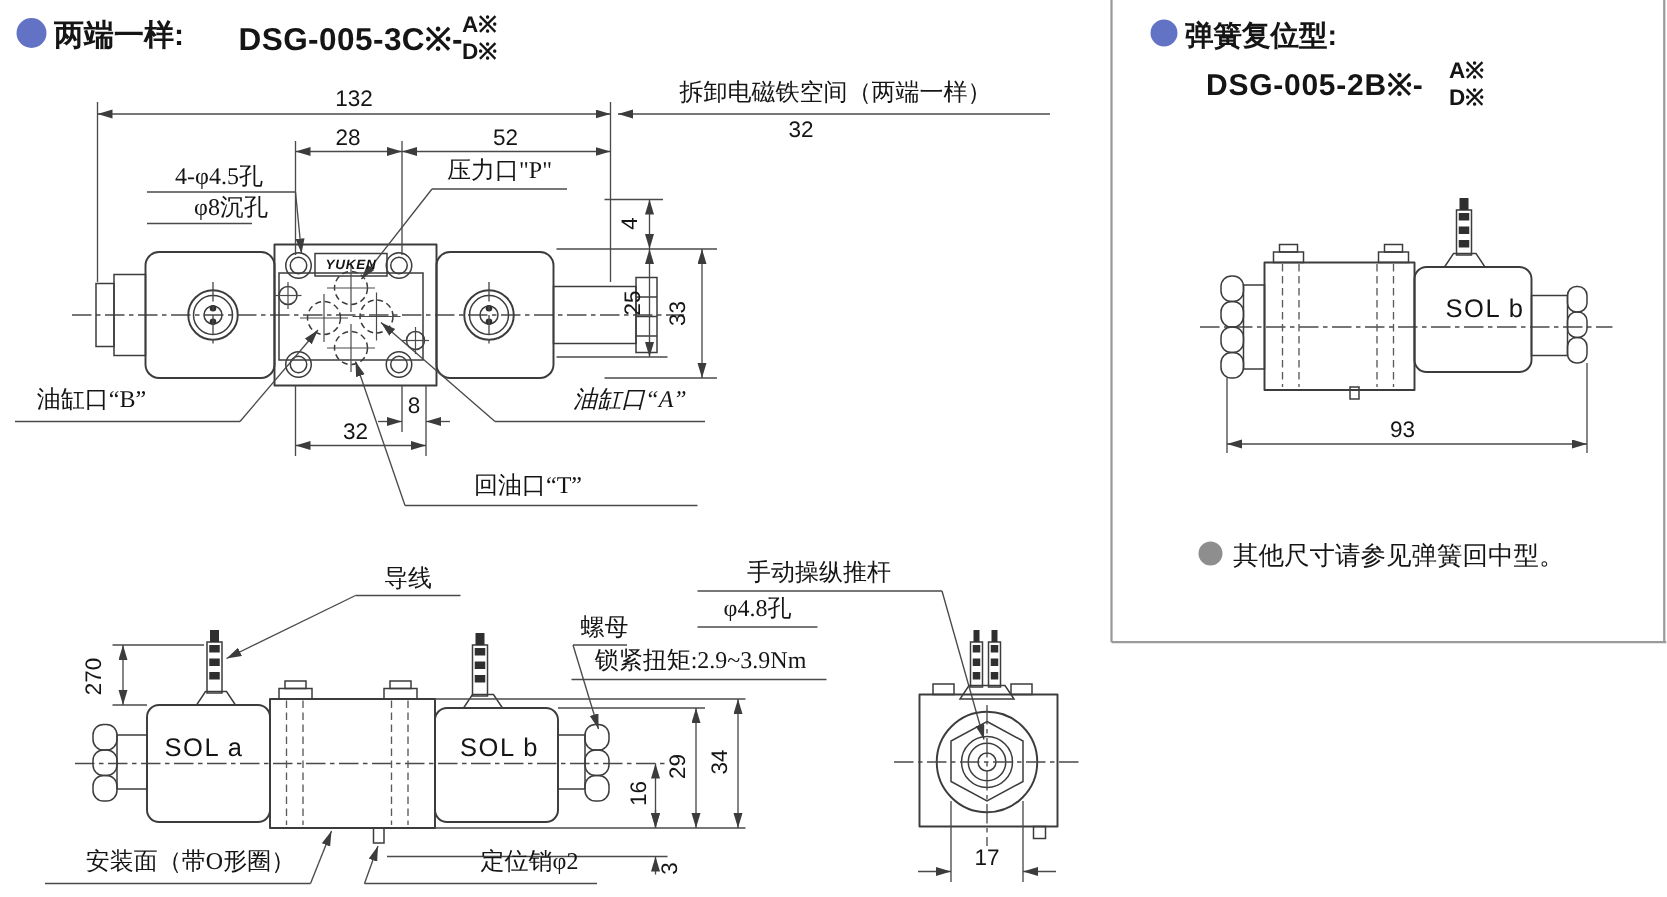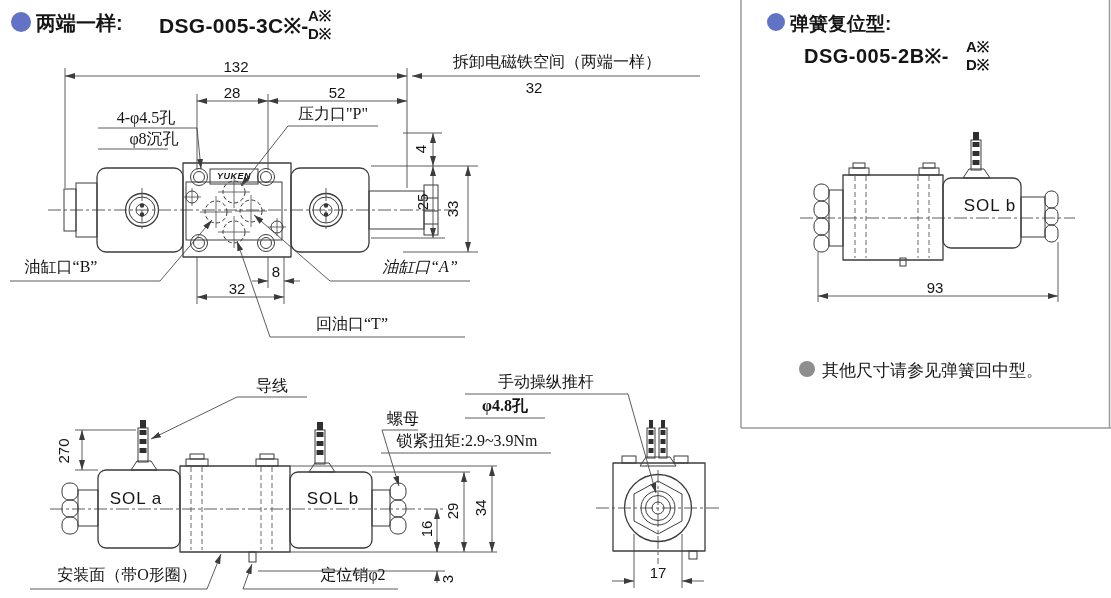--- a/index.html
+++ b/index.html
@@ -332,21 +332,21 @@
 <div class="lbl cjk ctr" style="left:352px;top:324px;">回油口“T”</div>
 <div class="lbl logo ctr" style="left:234px;top:176px;">YUKEN</div>
 
 <div class="lbl cjk ctr" style="left:272px;top:386px;">导线</div>
 <div class="lbl num rot" style="left:63px;top:451px;">270</div>
 <div class="lbl sol ctr" style="left:136px;top:499px;">SOL a</div>
 <div class="lbl sol ctr" style="left:333px;top:499px;">SOL b</div>
 <div class="lbl cjk ctr" style="left:403px;top:419px;">螺母</div>
 <div class="lbl cjk ctr" style="left:467px;top:441px;">锁紧扭矩:2.9~3.9Nm</div>
 <div class="lbl cjk ctr" style="left:546px;top:382px;">手动操纵推杆</div>
-<div class="lbl cjk ctr" style="left:505px;top:406px;font-weight:bold;">φ4.8孔</div>
+<div class="lbl cjk ctr" style="left:505px;top:406px;">φ4.8孔</div>
 <div class="lbl cjk ctr" style="left:127px;top:575px;">安装面（带O形圈）</div>
 <div class="lbl cjk ctr" style="left:353px;top:575px;">定位销φ2</div>
 <div class="lbl num rot" style="left:426px;top:529px;">16</div>
 <div class="lbl num rot" style="left:452px;top:511px;">29</div>
 <div class="lbl num rot" style="left:480px;top:508px;">34</div>
 <div class="lbl num rot" style="left:447px;top:579px;">3</div>
 <div class="lbl num ctr" style="left:658px;top:572px;">17</div>
 
 <div class="lbl sol ctr" style="left:990px;top:206px;">SOL b</div>
 <div class="lbl num ctr" style="left:935px;top:287px;">93</div>

